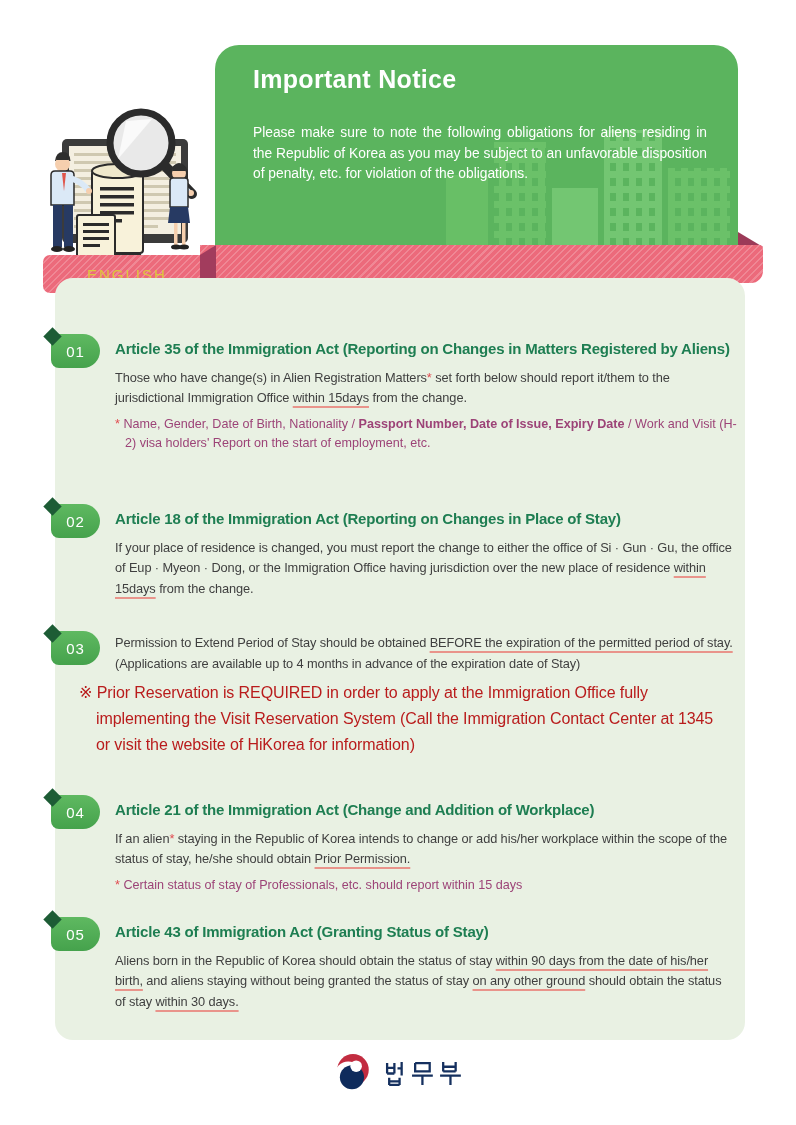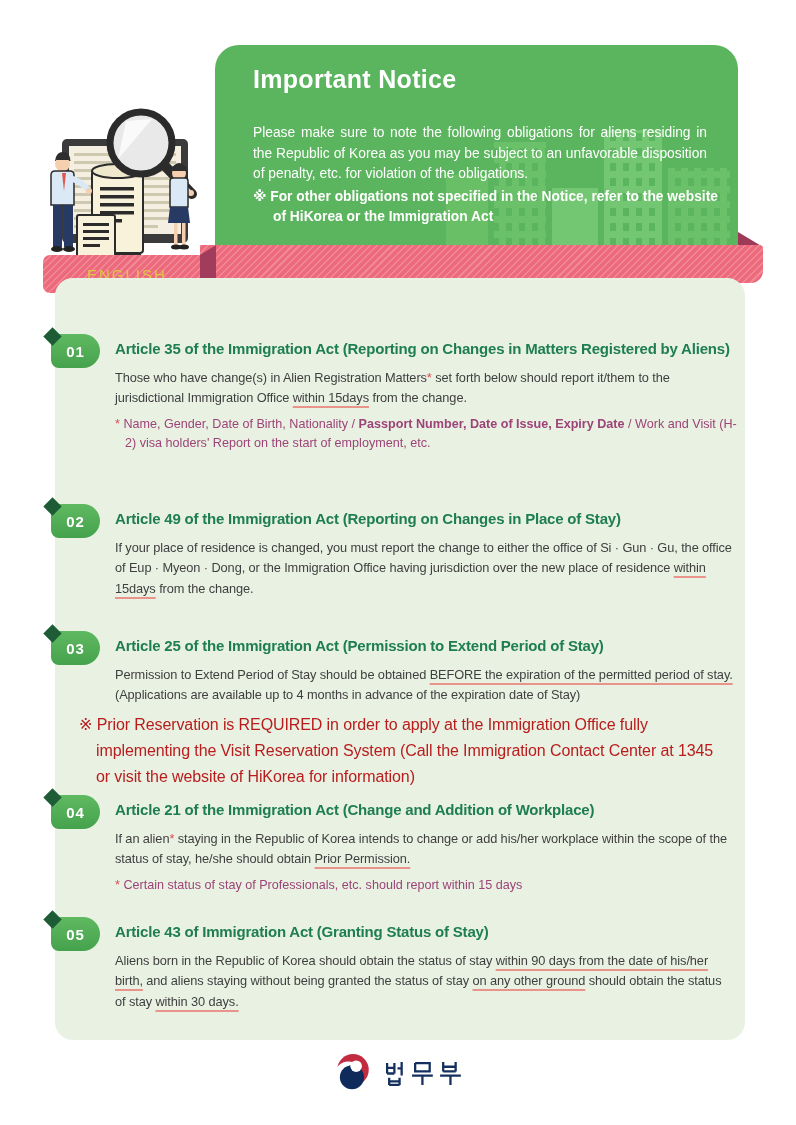--- a/index.html
+++ b/index.html
@@ -34,21 +34,21 @@
     background:#9c3a58;clip-path:polygon(0 0,100% 100%,0 100%);}
 
   
   .panel{position:absolute;left:55px;top:278px;width:690px;height:762px;
          background:#e9f1e3;border-radius:18px;}
   .section{position:absolute;left:0;width:100%;}
   .s1{top:58px}.s2{top:228px}.s3{top:355px}.s4{top:519px}.s5{top:641px}
 
   .badge{position:absolute;left:-4px;top:-2px;width:49px;height:34px;z-index:1;
          background:linear-gradient(180deg,#5fb961,#45a24c);
-         border-radius:8px 17px 17px 8px;color:#ffffff;font-weight:bold;font-size:15px;
+         border-radius:8px 17px 17px 8px;color:#ffffff;font-weight:normal;font-size:15px;
          display:flex;align-items:center;justify-content:center;letter-spacing:1px;}
   .badge::before{content:"";position:absolute;left:-5px;top:-4px;width:13px;height:13px;
          background:#1d5c35;transform:rotate(45deg);z-index:-1;}
 
   .sec-title{margin:0 0 8px 60px;padding-top:2px;width:645px;color:#1e7e52;
              font-size:15px;font-weight:bold;line-height:1.45;letter-spacing:-.2px;}
   .sec-body{margin:0 13px 6px 60px;width:618px;color:#3f3f3f;font-size:12.8px;
             line-height:1.62;letter-spacing:-.1px;}
   .sec-note{margin:0 0 0 60px;width:618px;font-size:12.6px;line-height:1.5;}
   .sec-note.purple{color:#9c4377;padding-left:10px;text-indent:-10px;}
@@ -167,48 +167,46 @@
         </pattern>
       </defs>
       <rect x="8" y="45" width="42" height="70" fill="#68bf66"></rect>
       <rect x="56" y="12" width="52" height="103" fill="url(#win1)"></rect>
       <rect x="114" y="58" width="46" height="57" fill="#73c672"></rect>
       <rect x="166" y="0" width="58" height="115" fill="url(#win2)"></rect>
       <rect x="230" y="38" width="62" height="77" fill="url(#win1)"></rect>
     </svg>
     <div class="header-title">Important Notice</div>
     <div class="header-para">Please make sure to note the following obligations for aliens residing in the Republic of Korea as you may be subject to an unfavorable disposition of penalty, etc. for violation of the obligations.</div>
-    <div class="header-note">※ For other obligations not specified in the Notice, refer to the website of HiKorea or the Immigration Act</div>
   </div>
 
   <div class="ribbon-wedge"></div>
   <div class="ribbon-right"></div>
   <div class="ribbon-fold"></div>
   <div class="ribbon-left">
     <span class="ribbon-label">ENGLISH</span>
   </div>
 
   <div class="panel">
 
     <div class="section s1">
       <div class="badge">01</div>
       <div class="sec-title">Article 35 of the Immigration Act (Reporting on Changes in Matters Registered by Aliens)</div>
       <div class="sec-body"><span>Those who have change(s) in Alien Registration Matters</span><span class="seg-star">*</span><span> set forth below should report it/them to the jurisdictional Immigration Office </span><span class="seg-u">within 15days</span><span> from the change.</span></div>
       <div class="sec-note purple"><span class="seg-star">* </span><span>Name, Gender, Date of Birth, Nationality / </span><span class="seg-b">Passport Number, Date of Issue, Expiry Date</span><span> / Work and Visit (H-2) visa holders' Report on the start of employment, etc.</span></div>
     </div>
 
     <div class="section s2">
       <div class="badge">02</div>
-      <div class="sec-title">Article 49 of the Immigration Act (Reporting on Changes in Place of Stay)</div>
+      <div class="sec-title">Article 18 of the Immigration Act (Reporting on Changes in Place of Stay)</div>
       <div class="sec-body"><span>If your place of residence is changed, you must report the change to either the office of Si · Gun · Gu, the office of Eup · Myeon · Dong, or the Immigration Office having jurisdiction over the new place of residence </span><span class="seg-u">within 15days</span><span> from the change.</span></div>
     </div>
 
     <div class="section s3">
       <div class="badge">03</div>
-      <div class="sec-title">Article 25 of the Immigration Act (Permission to Extend Period of Stay)</div>
       <div class="sec-body"><span>Permission to Extend Period of Stay should be obtained </span><span class="seg-u">BEFORE the expiration of the permitted period of stay.</span><span> (Applications are available up to 4 months in advance of the expiration date of Stay)</span></div>
       <div class="sec-note gray"><span>※ Prior Reservation is REQUIRED in order to apply at the Immigration Office fully implementing the Visit Reservation System (Call the Immigration Contact Center at 1345 or visit the website of HiKorea for information)</span></div>
     </div>
 
     <div class="section s4">
       <div class="badge">04</div>
       <div class="sec-title">Article 21 of the Immigration Act (Change and Addition of Workplace)</div>
       <div class="sec-body"><span>If an alien</span><span class="seg-star">*</span><span> staying in the Republic of Korea intends to change or add his/her workplace within the scope of the status of stay, he/she should obtain </span><span class="seg-u">Prior Permission.</span></div>
       <div class="sec-note purple"><span class="seg-star">* </span><span>Certain status of stay of Professionals, etc. should report within 15 days</span></div>
     </div>

